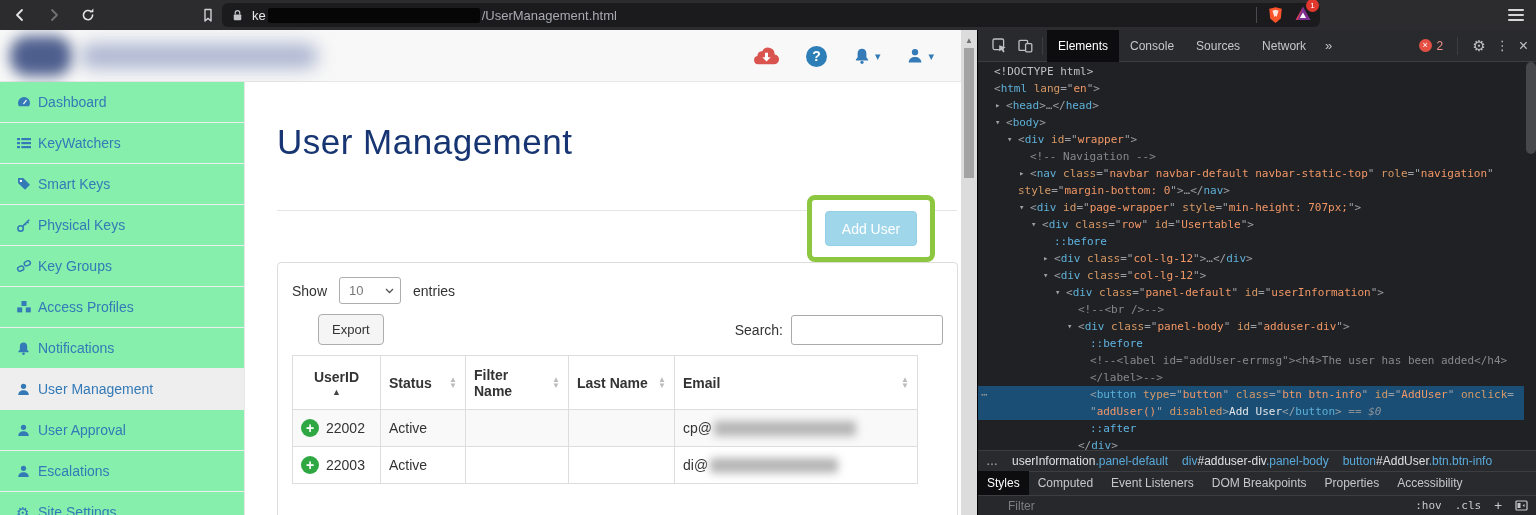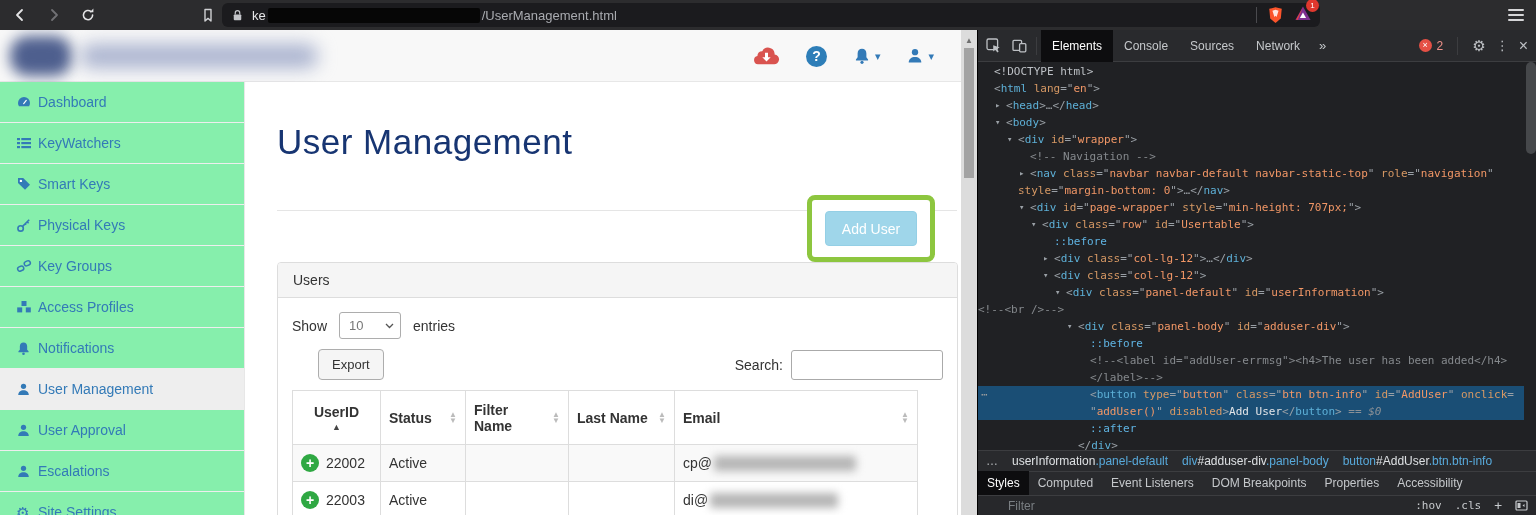--- a/index.html
+++ b/index.html
@@ -88,21 +88,21 @@
 
   
   #pg-scroll { position:absolute; left:961px; top:30px; width:16px; height:485px; background:#dcdcdc; }
   #pg-up { color:#6f6f6f; font-size:8px; text-align:center; padding-top:6px; }
   #pg-thumb { position:absolute; left:3px; top:18px; width:10px; height:130px; background:#a3a3a3; }
 
   
   #devtools { position:absolute; left:977px; top:30px; width:559px; height:485px;
     background:#202124; border-left:1px solid #000; color:#c5c8cb; font-size:12px; }
   #dt-toolbar { position:absolute; left:0; top:0; right:0; height:32px; background:#292a2d;
-    border-bottom:1px solid #3c3d40; display:flex; align-items:center; padding-left:2px; }
+    border-bottom:1px solid #3c3d40; display:flex; align-items:center; padding-left:8px; }
   .dt-ic { width:26px; height:26px; display:flex; align-items:center; justify-content:center; }
   .dt-sep { width:1px; height:18px; background:#3c3d40; margin:0 4px; }
   .dt-tab { padding:0 11px; height:32px; display:flex; align-items:center; color:#c5c8cb; }
   .dt-tab.active { background:#0d0d0f; color:#fff; }
   #dt-more { padding:0 8px; color:#c5c8cb; font-size:13px; }
   #dt-right { margin-left:auto; display:flex; align-items:center; gap:10px; padding-right:8px; }
   #err-badge { display:flex; align-items:center; gap:5px; }
   #err-circle { width:13px; height:13px; border-radius:50%; background:#e55045; color:#fff;
     font-size:9px; display:flex; align-items:center; justify-content:center; line-height:1; }
   #err-count { color:#f0918a; }
@@ -332,21 +332,20 @@
   </div>
 
   <div id="main">
     <h1 id="page-title">User Management</h1>
     <hr id="title-hr">
     <div id="adduser-box">
       <button id="adduser-btn" disabled="">Add User</button>
     </div>
 
     <div id="users-panel">
-      <div id="panel-head">Users</div>
       <div id="panel-body">
         <div id="show-row">
           <span>Show</span>
           <span id="len-select">
             <span>10</span>
             <svg width="9" height="6" viewBox="0 0 9 6">
                 <path d="M1 1l3.5 3.5L8 1" stroke="#555" stroke-width="1.3" fill="none"></path>
               </svg>
           </span>
           <span>entries</span>
@@ -500,21 +499,21 @@
       <div class="tl" style="padding-left: 40px;"><span class="arr" style="left: 29px;">▾</span><span class="c-p">&lt;</span><span class="c-tg">div</span><span class="c-an"> id</span><span class="c-p">="</span><span class="c-av">wrapper</span><span class="c-p">"&gt;</span></div>
       <div class="tl" style="padding-left: 52px;"><span class="c-cm">&lt;!-- Navigation --&gt;</span></div>
       <div class="tl" style="padding-left: 52px;"><span class="arr" style="left: 41px;">▸</span><span class="c-p">&lt;</span><span class="c-tg">nav</span><span class="c-an"> class</span><span class="c-p">="</span><span class="c-av">navbar navbar-default navbar-static-top</span><span class="c-p">" </span><span class="c-an">role</span><span class="c-p">="</span><span class="c-av">navigation</span><span class="c-p">"</span></div>
       <div class="tl" style="padding-left: 40px;"><span class="c-an">style</span><span class="c-p">="</span><span class="c-av">margin-bottom: 0</span><span class="c-p">"&gt;</span><span class="c-el">…</span><span class="c-p">&lt;/</span><span class="c-tg">nav</span><span class="c-p">&gt;</span></div>
       <div class="tl" style="padding-left: 52px;"><span class="arr" style="left: 41px;">▾</span><span class="c-p">&lt;</span><span class="c-tg">div</span><span class="c-an"> id</span><span class="c-p">="</span><span class="c-av">page-wrapper</span><span class="c-p">" </span><span class="c-an">style</span><span class="c-p">="</span><span class="c-av">min-height: 707px;</span><span class="c-p">"&gt;</span></div>
       <div class="tl" style="padding-left: 64px;"><span class="arr" style="left: 53px;">▾</span><span class="c-p">&lt;</span><span class="c-tg">div</span><span class="c-an"> class</span><span class="c-p">="</span><span class="c-av">row</span><span class="c-p">" </span><span class="c-an">id</span><span class="c-p">="</span><span class="c-av">Usertable</span><span class="c-p">"&gt;</span></div>
       <div class="tl" style="padding-left: 76px;"><span class="c-ps">::before</span></div>
       <div class="tl" style="padding-left: 76px;"><span class="arr" style="left: 65px;">▸</span><span class="c-p">&lt;</span><span class="c-tg">div</span><span class="c-an"> class</span><span class="c-p">="</span><span class="c-av">col-lg-12</span><span class="c-p">"&gt;</span><span class="c-el">…</span><span class="c-p">&lt;/</span><span class="c-tg">div</span><span class="c-p">&gt;</span></div>
       <div class="tl" style="padding-left: 76px;"><span class="arr" style="left: 65px;">▾</span><span class="c-p">&lt;</span><span class="c-tg">div</span><span class="c-an"> class</span><span class="c-p">="</span><span class="c-av">col-lg-12</span><span class="c-p">"&gt;</span></div>
       <div class="tl" style="padding-left: 88px;"><span class="arr" style="left: 77px;">▾</span><span class="c-p">&lt;</span><span class="c-tg">div</span><span class="c-an"> class</span><span class="c-p">="</span><span class="c-av">panel-default</span><span class="c-p">" </span><span class="c-an">id</span><span class="c-p">="</span><span class="c-av">userInformation</span><span class="c-p">"&gt;</span></div>
-      <div class="tl" style=""><span class="c-cm">&lt;!--&lt;br /&gt;--&gt;</span></div>
+      <div class="tl" style="padding-left: 100px;"><span class="c-cm">&lt;!--&lt;br /&gt;--&gt;</span></div>
       <div class="tl" style="padding-left: 100px;"><span class="arr" style="left: 89px;">▾</span><span class="c-p">&lt;</span><span class="c-tg">div</span><span class="c-an"> class</span><span class="c-p">="</span><span class="c-av">panel-body</span><span class="c-p">" </span><span class="c-an">id</span><span class="c-p">="</span><span class="c-av">adduser-div</span><span class="c-p">"&gt;</span></div>
       <div class="tl" style="padding-left: 112px;"><span class="c-ps">::before</span></div>
       <div class="tl" style="padding-left: 112px;"><span class="c-cm">&lt;!--&lt;label id="addUser-errmsg"&gt;&lt;h4&gt;The user has been added&lt;/h4&gt;</span></div>
       <div class="tl" style="padding-left: 112px;"><span class="c-cm">&lt;/label&gt;--&gt;</span></div>
       <div class="tl sel" style="padding-left: 112px;"><span class="gut">⋯</span><span class="c-p">&lt;</span><span class="c-tg">button</span><span class="c-an"> type</span><span class="c-p">="</span><span class="c-av">button</span><span class="c-p">" </span><span class="c-an">class</span><span class="c-p">="</span><span class="c-av">btn btn-info</span><span class="c-p">" </span><span class="c-an">id</span><span class="c-p">="</span><span class="c-av">AddUser</span><span class="c-p">" </span><span class="c-an">onclick</span><span class="c-p">=</span></div>
       <div class="tl sel" style="padding-left: 112px;"><span class="c-p">"</span><span class="c-av">addUser()</span><span class="c-p">" </span><span class="c-an">disabled</span><span class="c-p">&gt;</span><span class="c-tx">Add User</span><span class="c-p">&lt;/</span><span class="c-tg">button</span><span class="c-p">&gt;</span><span class="c-eq"> == $0</span></div>
       <div class="tl" style="padding-left: 112px;"><span class="c-ps">::after</span></div>
       <div class="tl" style="padding-left: 100px;"><span class="c-p">&lt;/</span><span class="c-tg">div</span><span class="c-p">&gt;</span></div>
     <svg id="squiggle" width="66" height="10" viewBox="0 0 66 10">
       <path d="M2 6 q5 -5 11 -2 t11 1 t11 -1 t11 1 t11 -1 q4 -1 7 1" stroke="#dd3826" stroke-width="2.2" fill="none" stroke-linecap="round"></path>

